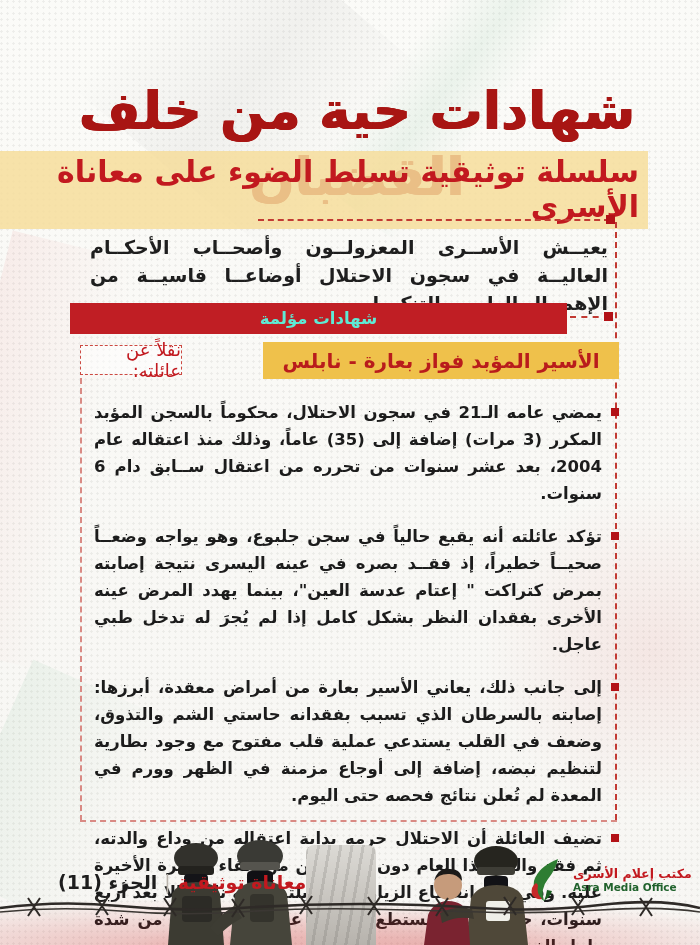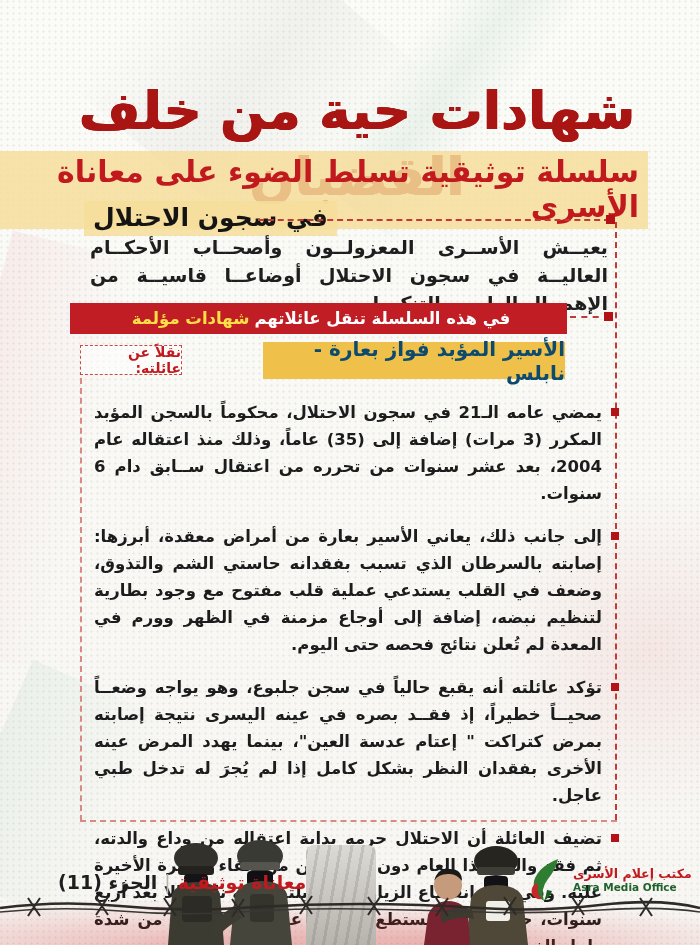--- a/index.html
+++ b/index.html
@@ -41,28 +41,28 @@
   .sq{position:absolute;width:9px;height:9px;background:#b31217;}
   .sq-a{left:606px;top:215px;}
   .sq-b{left:604px;top:312px;}
 
   .intro{position:absolute;top:233px;right:92px;width:518px;
     color:#1e1e1e;font-size:19px;font-weight:700;line-height:28px;text-align:justify;}
 
   .banner{position:absolute;left:70px;top:303px;width:497px;height:31px;background:#c01e24;
     display:flex;align-items:center;justify-content:center;
     color:#fff;font-size:16.5px;font-weight:800;white-space:nowrap;}
-  .banner .hl{color:#fde047;padding:0 5px;}
+  .banner .hl{color:#5eead4;padding:0 5px;}
 
-  .case-title{position:absolute;left:263px;top:342px;width:302px;height:37px;background:#efc14b;
+  .case-title{position:absolute;left:263px;top:342px;width:356px;height:37px;background:#efc14b;
     display:flex;align-items:center;justify-content:center;
-    color:#0c4a6e;font-size:20px;font-weight:900;}
+    color:#b91c1c;font-size:20px;font-weight:900;}
   .attribution{position:absolute;left:80px;top:345px;width:100px;height:28px;
     border:1.5px dashed #cc4a42;display:flex;align-items:center;justify-content:center;
-    color:#c2191f;font-size:14px;font-weight:700;background:rgba(255,255,255,.5);}
+    color:#c2191f;font-size:18px;font-weight:400;background:rgba(255,255,255,.5);}
 
   .bullets{position:absolute;top:383px;right:98px;width:508px;
     color:#1c1c1c;font-size:16.5px;font-weight:700;line-height:27px;text-align:justify;}
   .bullets p{position:relative;margin:16px 0 3px;}
   .bullets .bsq{position:absolute;right:-17px;top:9px;width:8px;height:8px;background:#b31217;}
 
   .footer-series{position:absolute;left:58px;top:871px;display:flex;align-items:center;gap:7px;
     direction:rtl;font-size:19px;font-weight:900;white-space:nowrap;z-index:6;}
   .footer-series .ser{color:#c2191f;}
   .footer-series .div{color:#b9b3ab;font-weight:400;}
@@ -92,44 +92,42 @@
 <div class="poster">
 
   <div class="streak s-gray-top"></div>
   <div class="streak s-green-top"></div>
   <div class="streak s-pink-left"></div>
   <div class="streak s-red-right"></div>
   <div class="streak s-green-bottom"></div>
 
   <div class="title">شهادات حية من خلف القضبان</div>
   <div class="subtitle1">سلسلة توثيقية تسلط الضوء على معاناة الأسرى</div>
-  <div class="subtitle2">في سجون الاحتلال</div>
 
   <div class="dash-h-top"></div>
   <div class="dash-v-right"></div>
   <div class="dash-h-banner"></div>
   <div class="dash-v-left"></div>
   <div class="dash-h-bottom"></div>
   <div class="sq sq-a"></div>
   <div class="sq sq-b"></div>
 
   <div class="intro">يعيــش الأســرى المعزولــون وأصحــاب الأحكــام العاليــة في سجون الاحتلال أوضاعــا قاسيــة من الإهمــال الطبي والتنكيــل</div>
 
   <div class="banner">
-    <span>في هذه السلسلة تنقل عائلاتهم</span>
     <span class="hl">شهادات مؤلمة</span>
   </div>
 
   <div class="case-title">الأسير المؤبد فواز بعارة - نابلس</div>
   <div class="attribution">نقلاً عن عائلته:</div>
 
   <div class="bullets">
     <p><span class="bsq"></span><span>يمضي عامه الـ21 في سجون الاحتلال، محكوماً بالسجن المؤبد المكرر (3 مرات) إضافة إلى (35) عاماً، وذلك منذ اعتقاله عام 2004، بعد عشر سنوات من تحرره من اعتقال ســابق دام 6 سنوات.</span></p>
+    <p><span class="bsq"></span><span>تؤكد عائلته أنه يقبع حالياً في سجن جلبوع، وهو يواجه وضعــاً صحيــاً خطيراً، إذ فقــد بصره في عينه اليسرى نتيجة إصابته بمرض كتراكت " إعتام عدسة العين"، بينما يهدد المرض عينه الأخرى بفقدان النظر بشكل كامل إذا لم يُجرَ له تدخل طبي عاجل.</span></p>
     <p><span class="bsq"></span><span>إلى جانب ذلك، يعاني الأسير بعارة من أمراض معقدة، أبرزها: إصابته بالسرطان الذي تسبب بفقدانه حاستي الشم والتذوق، وضعف في القلب يستدعي عملية قلب مفتوح مع وجود بطارية لتنظيم نبضه، إضافة إلى أوجاع مزمنة في الظهر وورم في المعدة لم تُعلن نتائج فحصه حتى اليوم.</span></p>
-    <p><span class="bsq"></span><span>تؤكد عائلته أنه يقبع حالياً في سجن جلبوع، وهو يواجه وضعــاً صحيــاً خطيراً، إذ فقــد بصره في عينه اليسرى نتيجة إصابته بمرض كتراكت " إعتام عدسة العين"، بينما يهدد المرض عينه الأخرى بفقدان النظر بشكل كامل إذا لم يُجرَ له تدخل طبي عاجل.</span></p>
     <p><span class="bsq"></span><span>تضيف العائلة أن الاحتلال حرمه بداية اعتقاله من وداع والدته، ثم فقد والده هذا العام دون أن يتمكن من إلقاء النظرة الأخيرة عليه. وفي ظل انقطاع الزيارات، لم يلتقِ بابنه ناصر إلا بعد أربع سنوات، حتى أنه لم يستطع التعرف عليه في الزيارة من شدة طول الغياب.</span></p>
     <p><span class="bsq"></span><span>اليوم تطالب عائلته بالحد الأدنى من حقوقه، وهو تلقي العلاج، محذرة من أن كل يوم تأخير يعني خسارة بصره وحياتــه معاً، مؤكــدة أنها ستواصــل بذل كل جهدهــا حتى ينــال حريته من "سجن المرض والعذاب".</span></p>
   </div>
 
   <div class="glow"></div>
 
   <div class="footer-series">
     <span class="ser">معاناة توثيقية</span>
     <span class="div">|</span>
     <span class="prt">الجزء (11)</span>

